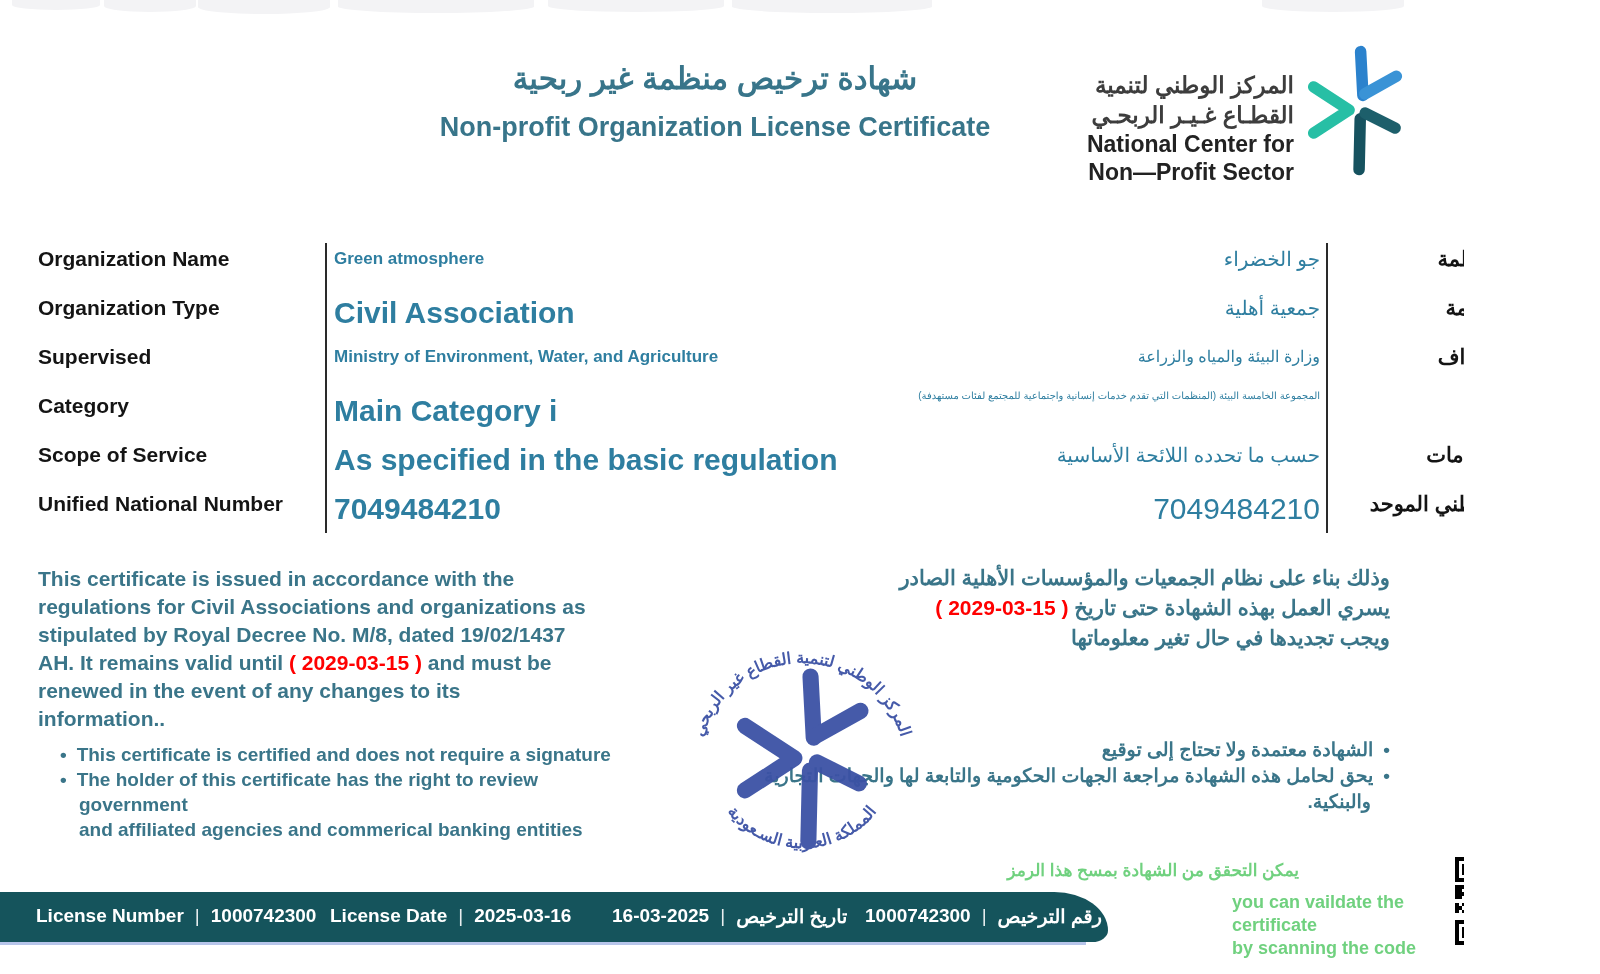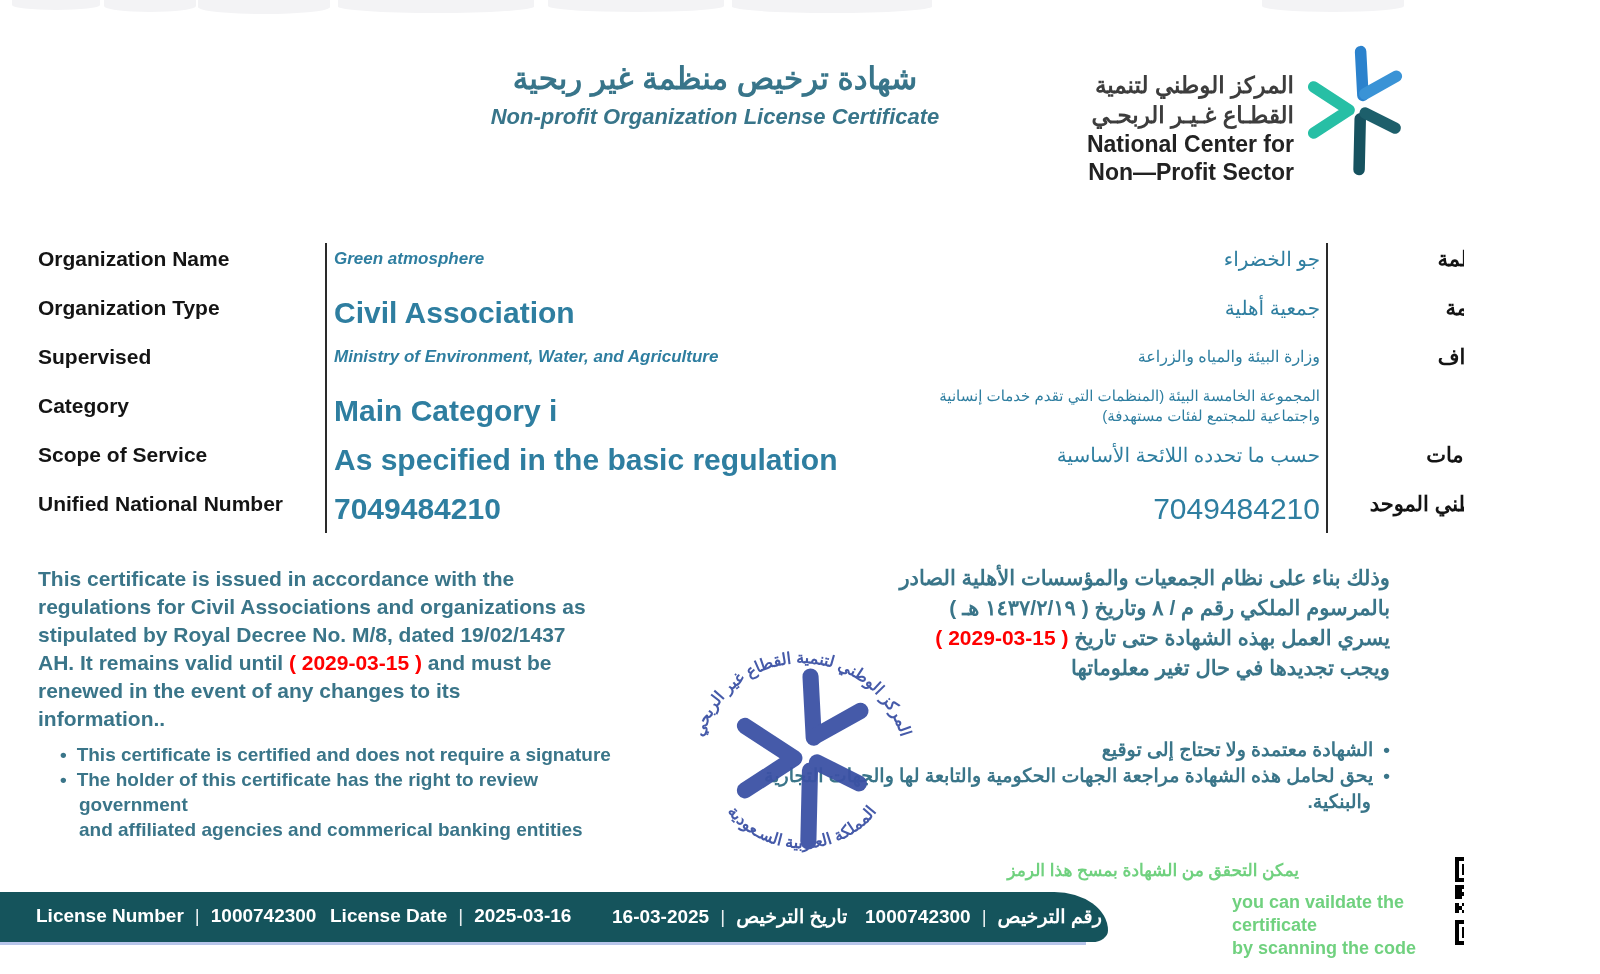--- a/index.html
+++ b/index.html
@@ -5,59 +5,59 @@
   html,body{margin:0;padding:0;background:#ffffff;}
   .page{
     position:relative;width:1464px;height:974px;overflow:hidden;background:#ffffff;
     font-family:"Liberation Sans", sans-serif;
   }
   
   .scallop{position:absolute;top:0;background:#f3f3f5;border-radius:0 0 50% 50%;}
   
   .title-block{position:absolute;left:330px;top:60px;width:770px;text-align:center;color:#38758a;}
   .title-ar{font-size:31px;font-weight:700;direction:rtl;line-height:38px;}
-  .title-en{font-size:22px;font-weight:700;line-height:34px;margin-top:2px;font-style:italic;}
+  .title-en{font-size:27px;font-weight:700;line-height:34px;margin-top:12px;}
   .logo{position:absolute;right:60px;top:44px;display:flex;align-items:flex-start;gap:14px;}
   .logo-text{text-align:right;margin-top:26px;}
   .logo-ar{font-size:23px;line-height:30px;font-weight:700;color:#3d3d3d;direction:rtl;}
   .logo-en{font-size:23px;line-height:28px;font-weight:700;color:#222;}
   .logo-mark{width:96px;height:132px;}
   
   .vline{position:absolute;width:2px;background:#2a2a2a;top:243px;height:290px;}
   .vline.left{left:325px;}
   .vline.right{left:1326px;}
   .frow{position:absolute;left:0;width:1600px;}
   .flabel-en{position:absolute;left:38px;font-size:21px;font-weight:700;color:#141414;white-space:nowrap;}
   .fvalue-en{position:absolute;left:334px;color:#2e7ea0;font-weight:700;white-space:nowrap;}
   .fvalue-ar{position:absolute;right:280px;color:#2e7ea0;font-weight:400;direction:rtl;text-align:right;white-space:nowrap;}
   .flabel-ar{position:absolute;right:48px;font-size:21px;font-weight:700;color:#141414;direction:rtl;white-space:nowrap;}
   .sz-lg{font-size:30px;}
-  .sz-sm{font-size:17px;font-style:italic;}
+  .sz-sm{font-size:17px;}
   .fvalue-ar.sz-ar{font-size:20px;}
   .fvalue-ar.sz-ar-sm{font-size:16px;}
-  .fvalue-ar.multi{font-size:15px;line-height:20px;white-space:normal;width:430px;}
+  .fvalue-ar.multi{font-size:10px;line-height:20px;white-space:normal;width:430px;}
   
   .stmt-en{position:absolute;left:38px;top:565px;width:600px;color:#3a7589;font-size:21px;line-height:28px;font-weight:700;}
   .stmt-ar{position:absolute;right:74px;top:563px;width:620px;color:#3a7589;font-size:21px;line-height:30px;font-weight:700;direction:rtl;text-align:right;}
   .red{color:#ff0000;}
   .notes-en{position:absolute;left:60px;top:742px;color:#3a7589;font-size:19px;line-height:25px;font-weight:700;}
   .notes-ar{position:absolute;right:74px;top:737px;color:#3a7589;font-size:19px;line-height:26px;font-weight:700;direction:rtl;text-align:right;}
   .note-row{display:flex;gap:10px;align-items:flex-start;}
   .note-dot{font-size:19px;}
   .note-cont{margin-top:0;}
   .notes-en .note-cont{margin-left:19px;}
   .notes-ar .note-cont{margin-right:19px;}
   
   .stamp{position:absolute;left:678px;top:630px;width:248px;height:248px;opacity:0.95;}
   .stamp text{font-family:"Liberation Sans", sans-serif;font-weight:700;font-size:15.5px;fill:#3c52a5;}
   
   .footer-underline{position:absolute;left:0;top:941px;width:1086px;height:4px;background:#b7c5ea;}
   .footer-bar{position:absolute;left:0;top:892px;width:1108px;height:50px;background:#15545c;
     border-top-right-radius:75px 54px;border-bottom-right-radius:22px 16px;}
-  .f-item{position:absolute;top:905px;display:flex;gap:11px;color:#ffffff;font-size:19px;font-weight:700;align-items:center;z-index:2;}
+  .f-item{position:absolute;top:905px;display:flex;gap:11px;color:#ffffff;font-size:19px;font-weight:700;z-index:2;}
   .f-item .pipe{font-weight:400;opacity:.9;}
   .f-item .ar{direction:rtl;}
   .qr-caption-ar{position:absolute;right:165px;top:860px;color:#70d17f;font-size:17px;font-weight:700;direction:rtl;white-space:nowrap;}
   .qr-caption-en{position:absolute;left:1232px;top:891px;color:#70d17f;font-size:18px;line-height:23px;font-weight:700;}
   .qr{position:absolute;left:1455px;top:857px;width:88px;height:88px;}
   .qr rect{fill:#000;}
 </style>
 </head>
 <body>
 
@@ -138,21 +138,20 @@
     <div><span>This certificate is issued in accordance with the</span></div>
     <div><span>regulations for Civil Associations and  organizations as</span></div>
     <div><span>stipulated by Royal Decree No. M/8, dated 19/02/1437</span></div>
     <div><span>AH. It remains valid until </span><span class="red">( 2029-03-15 )</span><span> and must be</span></div>
     <div><span>renewed in the event of any changes to its</span></div>
     <div><span>information..</span></div>
   </div>
 
   <div class="stmt-ar">
     <div><span>وذلك بناء على نظام الجمعيات والمؤسسات الأهلية الصادر</span></div>
-    <div><span>بالمرسوم الملكي رقم م / ٨ وتاريخ ( ١٤٣٧/٢/١٩ هـ )</span></div>
     <div><span>يسري العمل بهذه الشهادة حتى تاريخ </span><span class="red">( 15-03-2029 )</span></div>
     <div><span>ويجب تجديدها في حال تغير معلوماتها</span></div>
   </div>
 
   <div class="notes-en">
     <div class="note-row">
       <span class="note-dot">•</span>
       <span>This certificate is certified and does not require a signature</span>
     </div>
     <div class="note-row">

